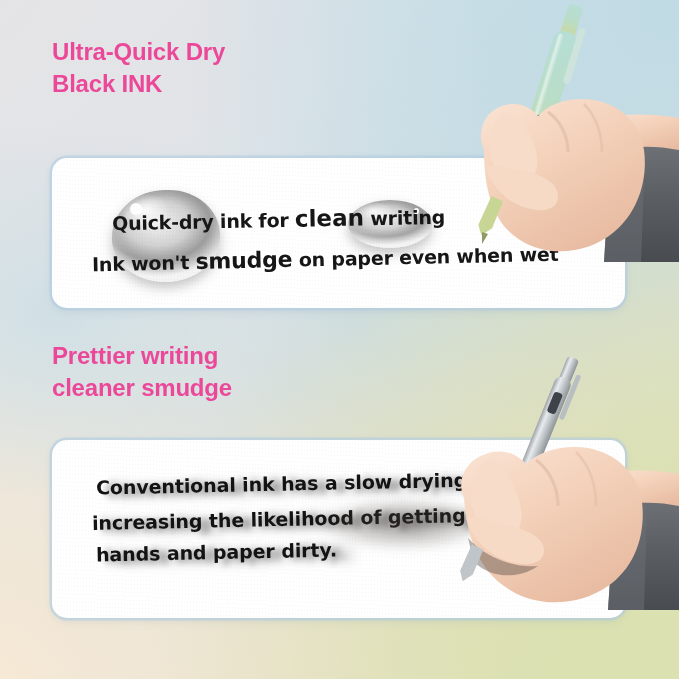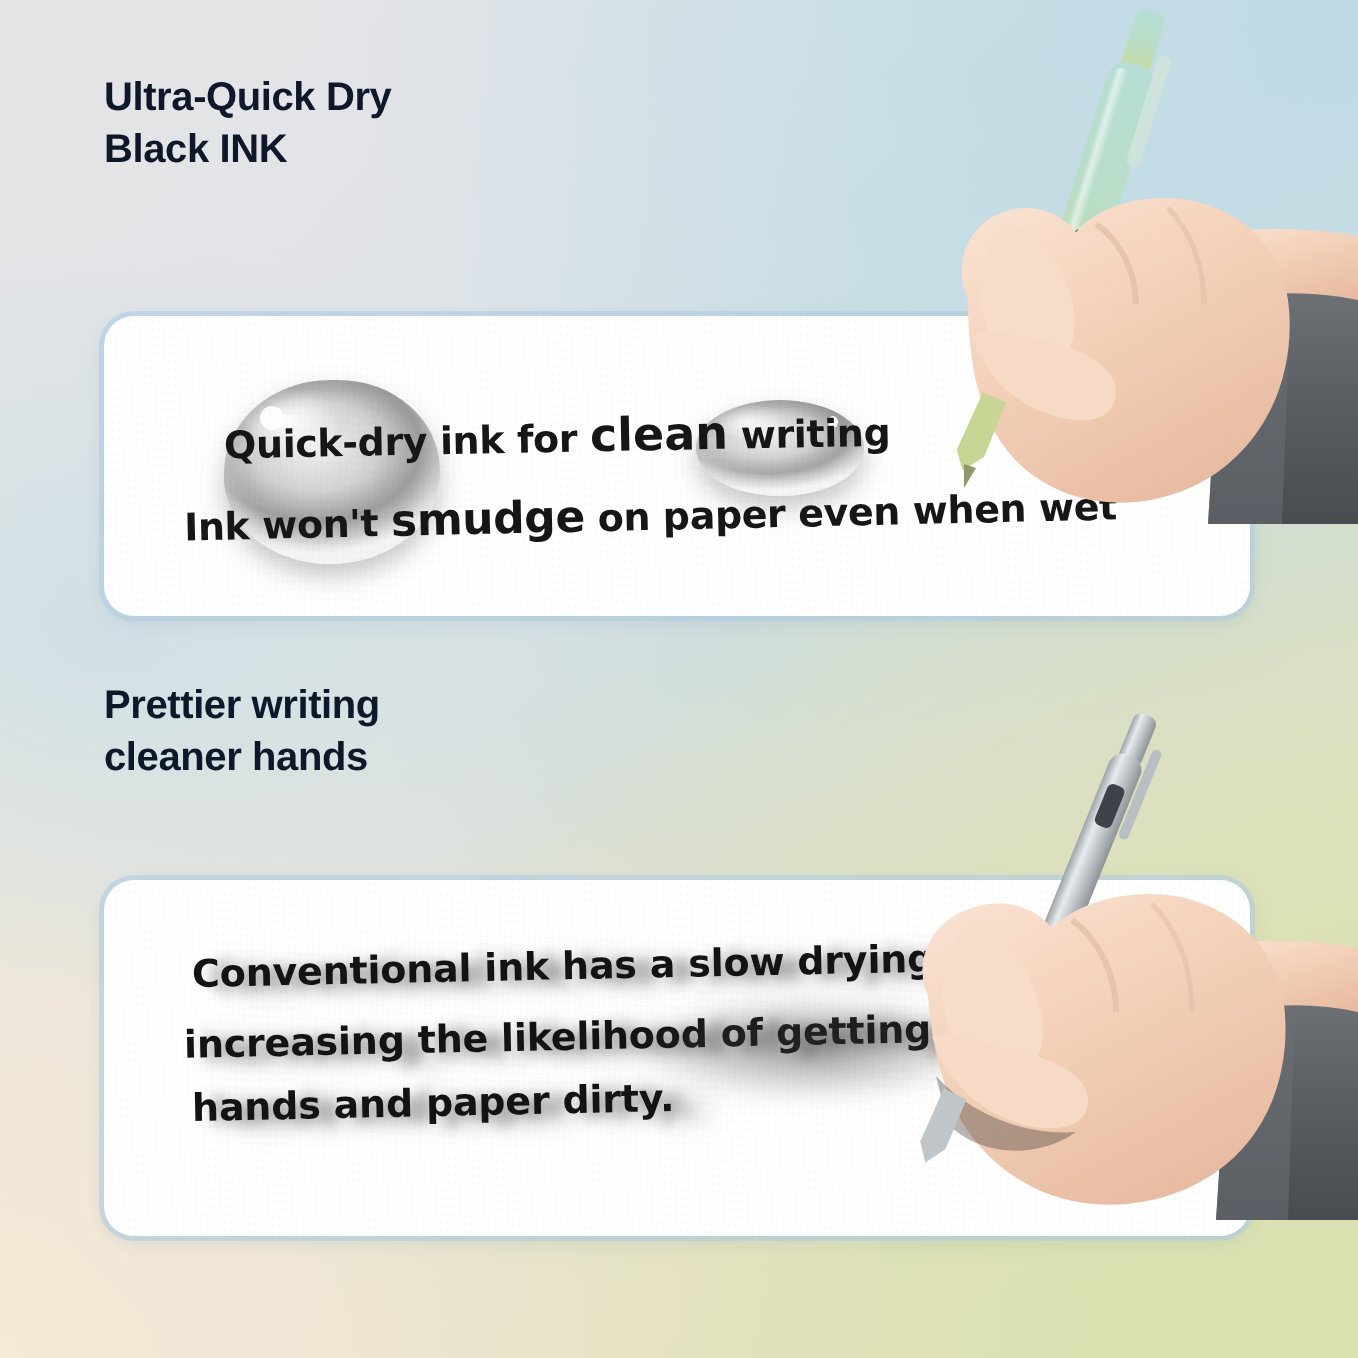--- a/index.html
+++ b/index.html
@@ -39,23 +39,23 @@
   }
   .bg-ml {
     position: absolute; inset: 0;
     background: radial-gradient(ellipse 55% 40% at 8% 46%, rgba(205,223,230,0.85) 0%, rgba(205,223,230,0) 70%);
   }
 
   
   .heading {
     position: absolute;
     left: 52px;
-    color: #0f172a;
+    color: #ec4899;
     font-weight: bold;
-    font-size: 20px;
+    font-size: 24px;
     line-height: 1.32;
     letter-spacing: -0.2px;
     white-space: pre-line;
   }
   #heading-1 { top: 36px; }
   #heading-2 { top: 340px; }
 
   
   .card {
     position: absolute;
@@ -280,21 +280,21 @@
       <path d="M96 170 C110 182 132 188 150 184" stroke="#e6c3ad" stroke-width="2.4" fill="none" opacity="0.6"></path>
 
       <path d="M88 168 C96 192 116 208 140 210 C152 211 160 206 160 196 C160 184 146 176 130 172 C114 168 98 164 88 168 Z" fill="#f6dac6"></path>
 
       <path d="M92 196 L82 226 L86 236 L96 228 L104 200 Z" fill="#c7d694" transform="rotate(6 92 210)"></path>
       <path d="M84 232 L84 244 L90 234 Z" fill="#8f9a68"></path>
     </svg>
   </div>
 
   <div class="heading" id="heading-2">Prettier writing
-cleaner hands</div>
+cleaner smudge</div>
 
   <div class="card" id="card-2">
     <div class="paper-texture"></div>
   </div>
 
   <div class="smudge-line" id="smudge-1">
     <span class="smear2">Conventional ink has a slow drying time,</span>
     <span class="smear">Conventional ink has a slow drying time,</span>
     <span>Conventional ink has a slow drying time,</span>
   </div>

